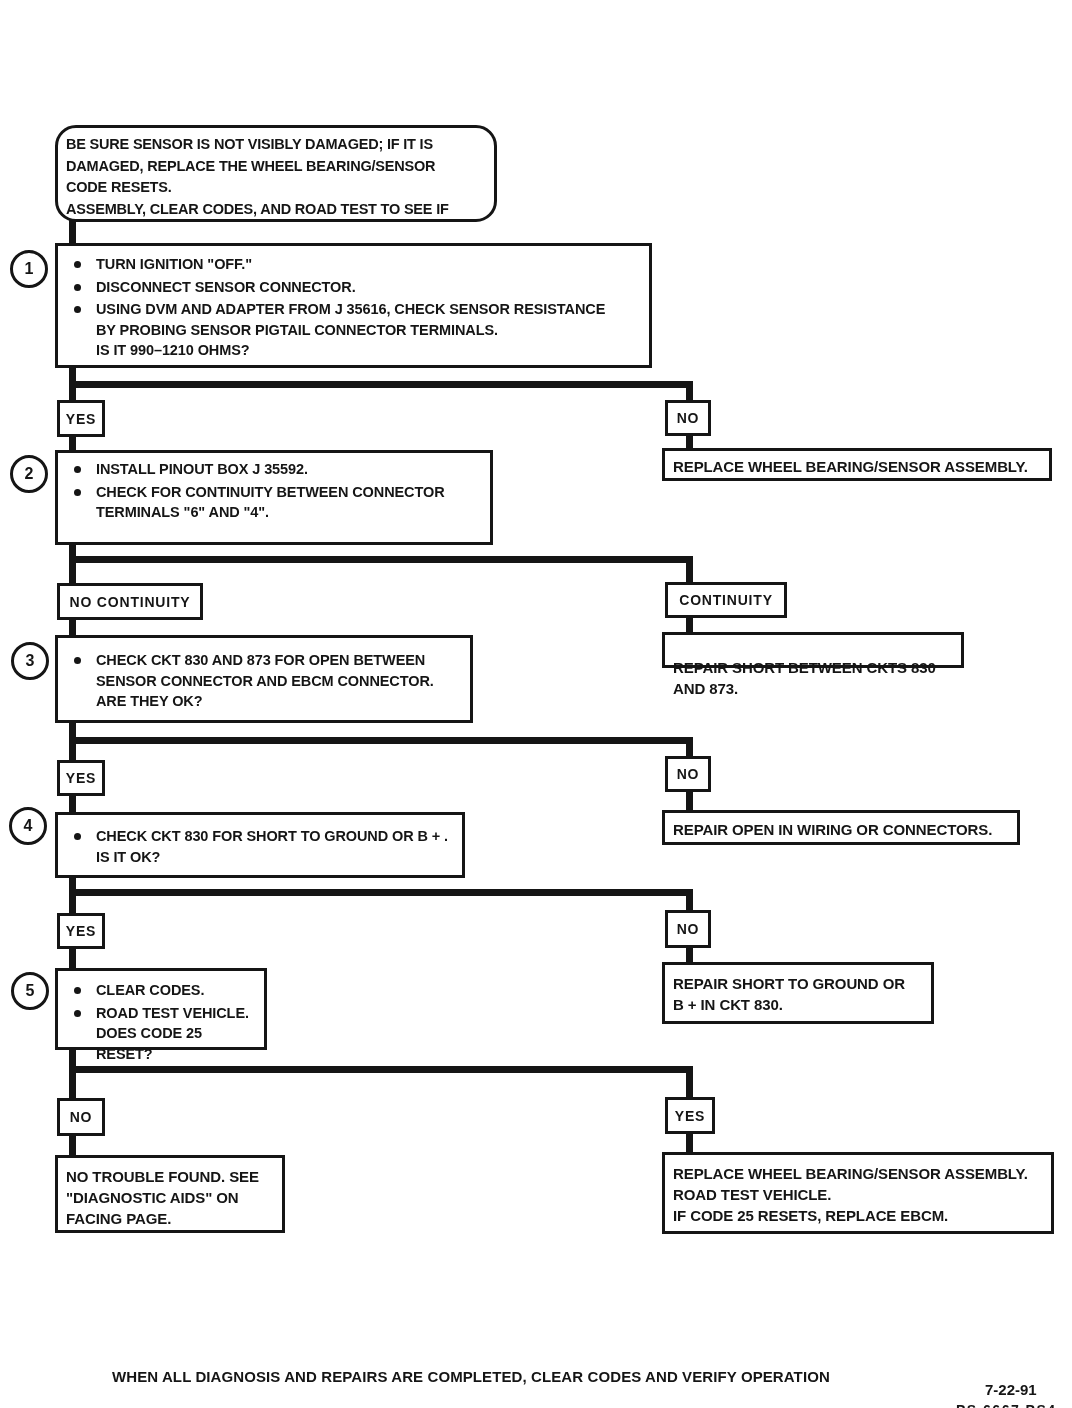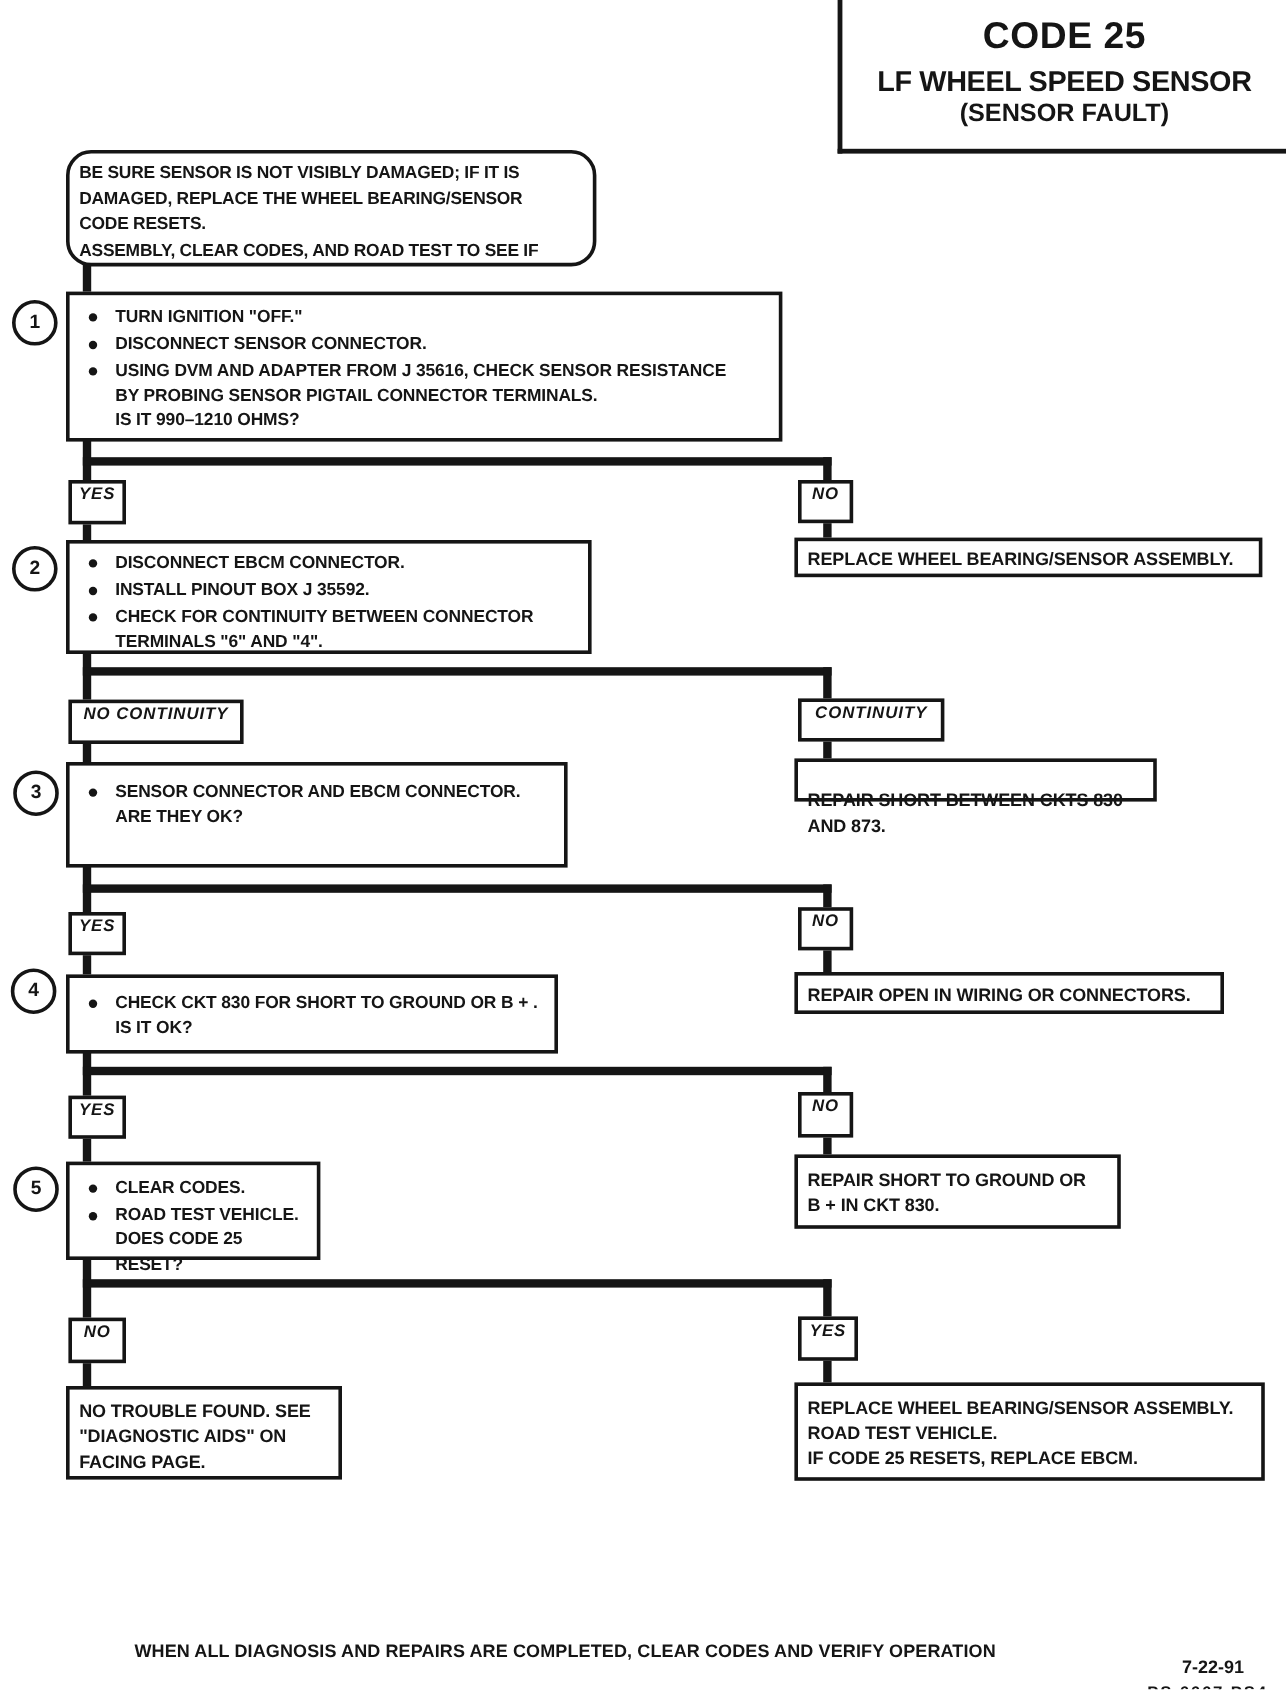--- a/index.html
+++ b/index.html
@@ -20,22 +20,22 @@
   .h-sub   { font-size:21px; }
   
   .box { position:absolute; border:3px solid #151515; background:#fff; }
   .intro { font-size:14.5px; line-height:21.5px; letter-spacing:-.2px; padding:6px 8px;border-radius:21px; }
   .step  { font-size:14.5px; line-height:20.5px; letter-spacing:-.1px; padding:8px 6px 6px 8px; }
   .brow  { display:flex; margin-bottom:2px; }
   .dot   { flex:0 0 auto; width:7px; height:7px; border-radius:50%; background:#151515; margin:7px 15px 0 8px; }
   .btext { flex:1; }
   .lbl {
     position:absolute; border:3px solid #151515; background:#fff;
-    display:flex; justify-content:center;
-    font-size:14px; letter-spacing:.8px;font-style:italic;
+    display:flex; align-items:center; justify-content:center;
+    font-size:14px; letter-spacing:.8px;
   }
   .action {
     position:absolute; border:3px solid #151515; background:#fff;
     font-size:15px; line-height:21px; letter-spacing:-.1px; padding:5px 8px;
   }
   .circle {
     position:absolute; width:38px; height:38px; border:3px solid #151515;
     border-radius:50%; background:#fff; display:flex; align-items:center;
     justify-content:center; font-size:16px;
   }
@@ -44,25 +44,20 @@
   .hline { height:7px; }
   .foot-note    { position:absolute; left:112px; top:1368px; font-size:15px; letter-spacing:.1px; white-space:nowrap; }
   .foot-date    { position:absolute; left:985px; top:1381px; font-size:15px; }
   .foot-partial { position:absolute; left:956px; top:1402px; font-size:14px; letter-spacing:1.5px; }
 </style>
 </head>
 <body>
 
 <div class="page">
 
-  <div class="header">
-    <div class="h-code">CODE 25</div>
-    <div class="h-title">LF WHEEL SPEED SENSOR</div>
-    <div class="h-sub">(SENSOR FAULT)</div>
-  </div>
 
   <div class="box intro" style="left:55px;top:125px;width:442px;height:97px;">
     <div>BE SURE SENSOR IS NOT VISIBLY DAMAGED; IF IT IS</div>
     <div>DAMAGED, REPLACE THE WHEEL BEARING/SENSOR</div>
     <div>CODE RESETS.</div>
     <div>ASSEMBLY, CLEAR CODES, AND ROAD TEST TO SEE IF</div>
   </div>
 
   <div class="vline" style="left:69px;top:220px;height:26px;"></div>
 
@@ -105,24 +100,20 @@
   </div>
 
   <div class="vline" style="left:69px;top:437px;height:15px;"></div>
 
   <div class="circle" style="left:10px;top:455px;">
     <span>2</span>
   </div>
   <div class="box step" style="left:55px;top:450px;width:438px;height:95px;padding-top:6px;">
     <div class="brow">
         <span class="dot"></span>
-      <div class="btext">DISCONNECT EBCM CONNECTOR.</div>
-      </div>
-    <div class="brow">
-        <span class="dot"></span>
       <div class="btext">INSTALL PINOUT BOX J 35592.</div>
       </div>
     <div class="brow">
         <span class="dot"></span>
       <div class="btext">
         <div>CHECK FOR CONTINUITY BETWEEN CONNECTOR</div>
         <div>TERMINALS "6" AND "4".</div>
       </div>
       </div>
   </div>
@@ -145,20 +136,21 @@
 
   <div class="vline" style="left:69px;top:620px;height:17px;"></div>
 
   <div class="circle" style="left:11px;top:642px;">
     <span>3</span>
   </div>
   <div class="box step" style="left:55px;top:635px;width:418px;height:88px;padding-top:12px;">
     <div class="brow">
         <span class="dot"></span>
       <div class="btext">
+        <div>CHECK CKT 830 AND 873 FOR OPEN BETWEEN</div>
         <div>SENSOR CONNECTOR AND EBCM CONNECTOR.</div>
         <div>ARE THEY OK?</div>
       </div>
       </div>
   </div>
 
   <div class="vline" style="left:69px;top:721px;height:41px;"></div>
   <div class="hline" style="left:69px;top:737px;width:624px;"></div>
   <div class="vline" style="left:686px;top:737px;height:20px;"></div>
 

